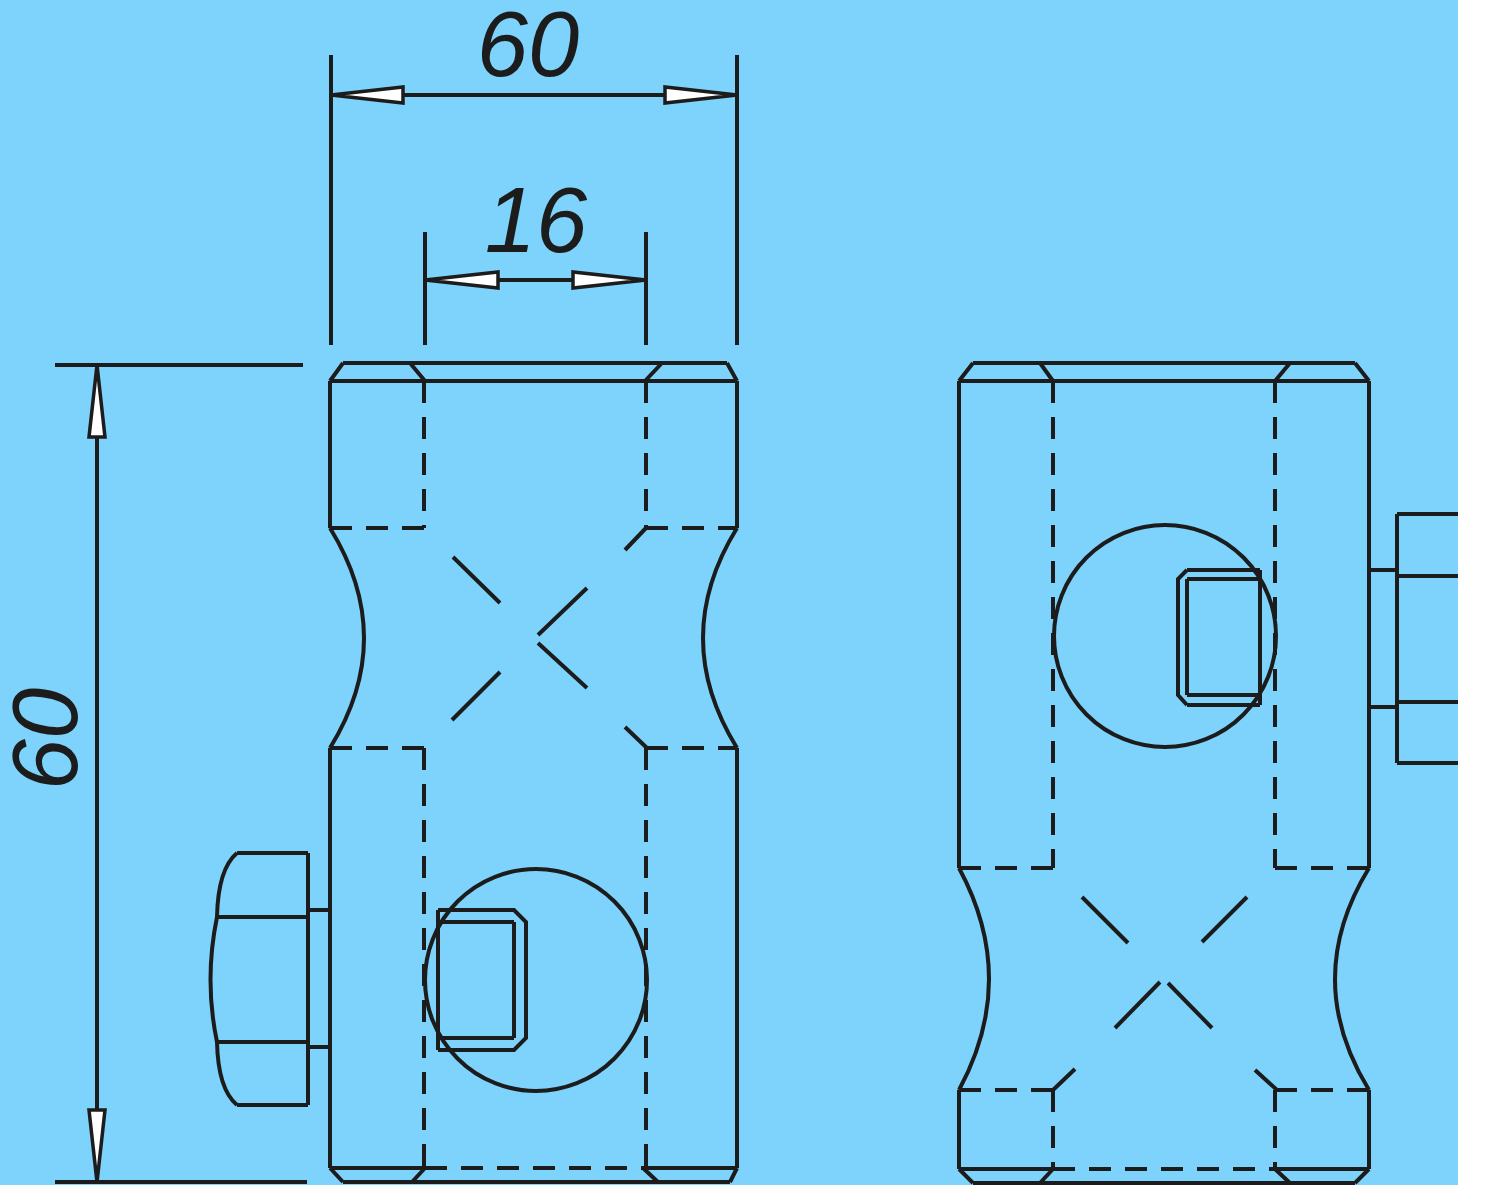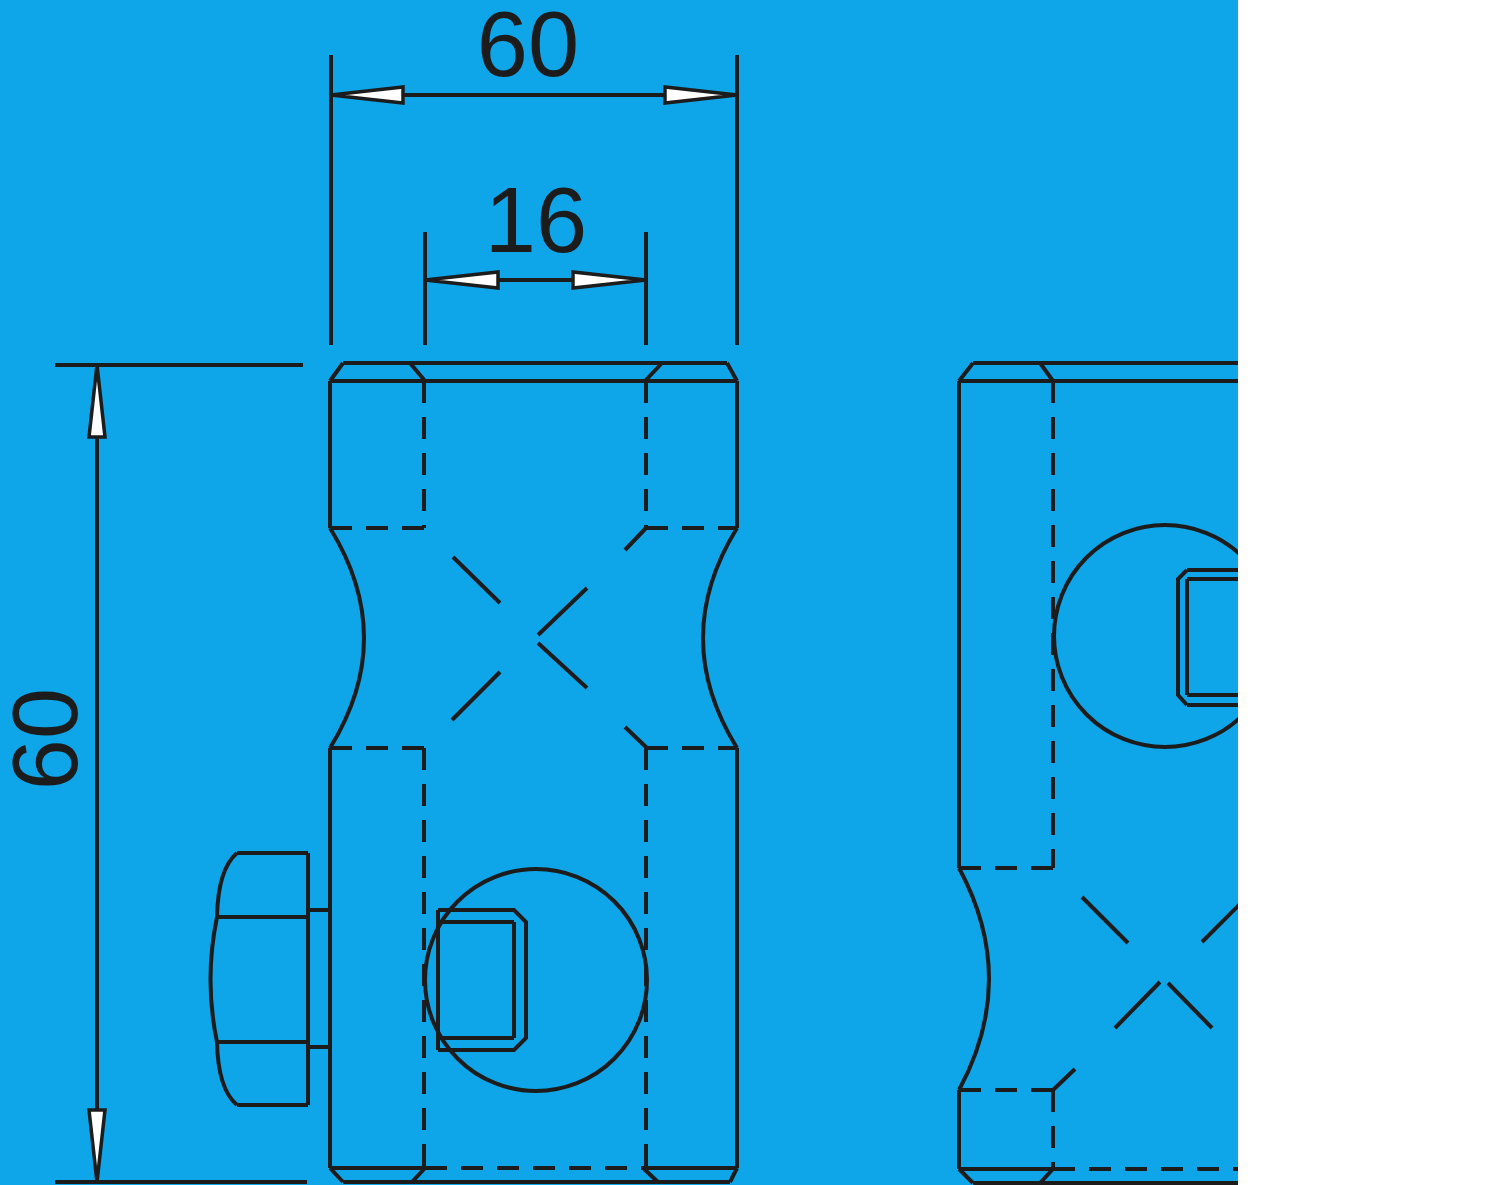--- a/index.html
+++ b/index.html
@@ -1,17 +1,17 @@
 <!DOCTYPE html>
 <html><head>
 <meta charset="utf-8">
 <style>
   html,body{margin:0;padding:0;background:#ffffff;}
-  .stage{position:relative;width:1238px;height:1185px;background:#0ea5e9;overflow:hidden;
-         font-family:"Liberation Sans", sans-serif;}
+  .stage{position:relative;width:1458px;height:1185px;background:#7dd3fc;overflow:hidden;
+         font-family:"Liberation Sans", sans-serif;font-style:italic;}
   svg{position:absolute;left:0;top:0;}
   .dim-text{font-family:"Liberation Sans","DejaVu Sans",sans-serif;font-size:92px;fill:#1c1c1c;}
 </style>
 </head>
 <body>
 
 <div class="stage">
 <svg width="1485" height="1185" viewBox="0 0 1485 1185">
 
   <g stroke="#1c1c1c" stroke-width="4" fill="none" stroke-linecap="butt">

